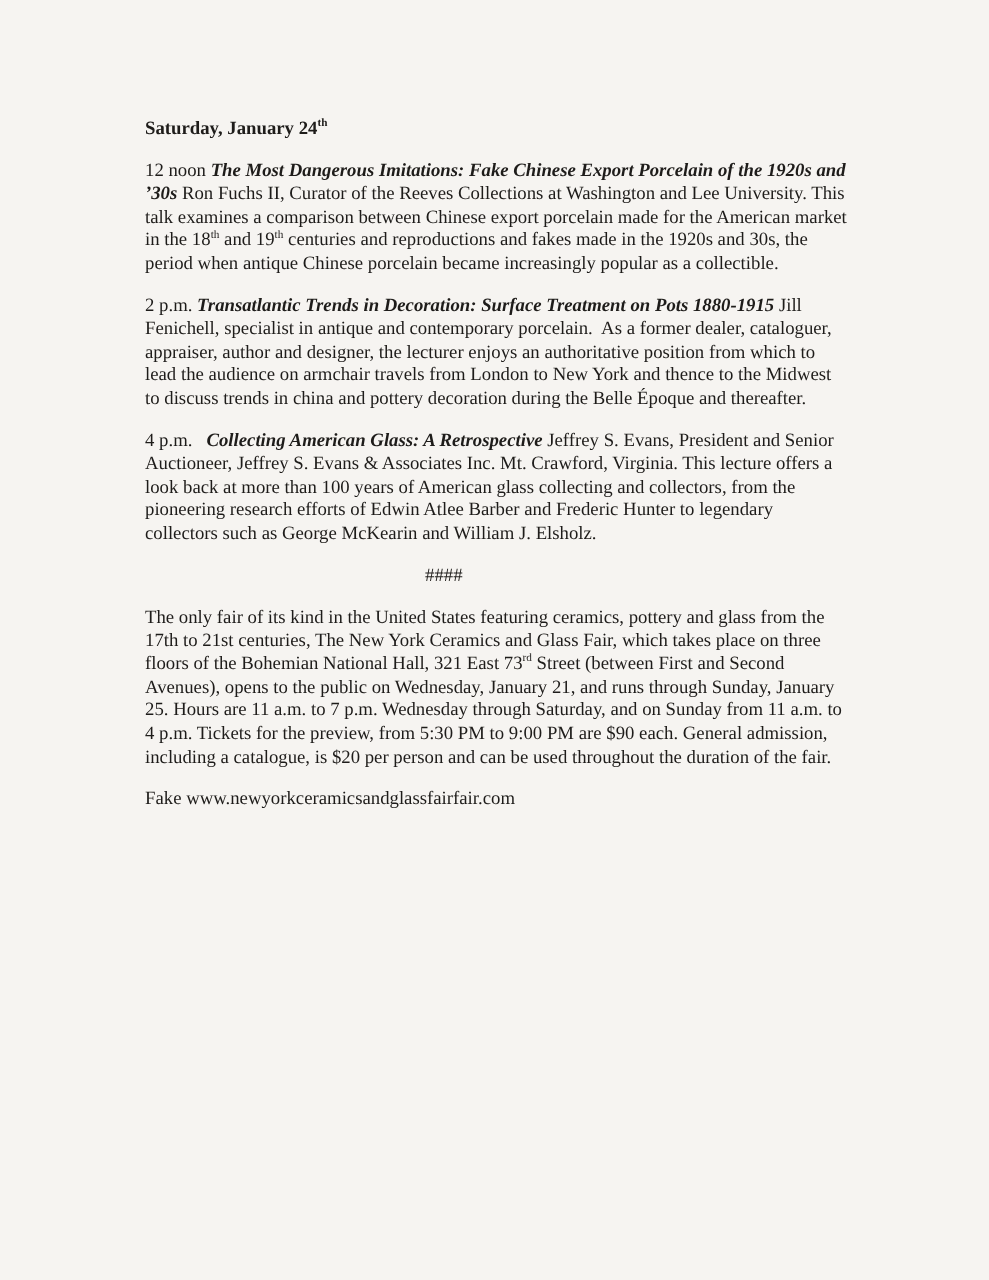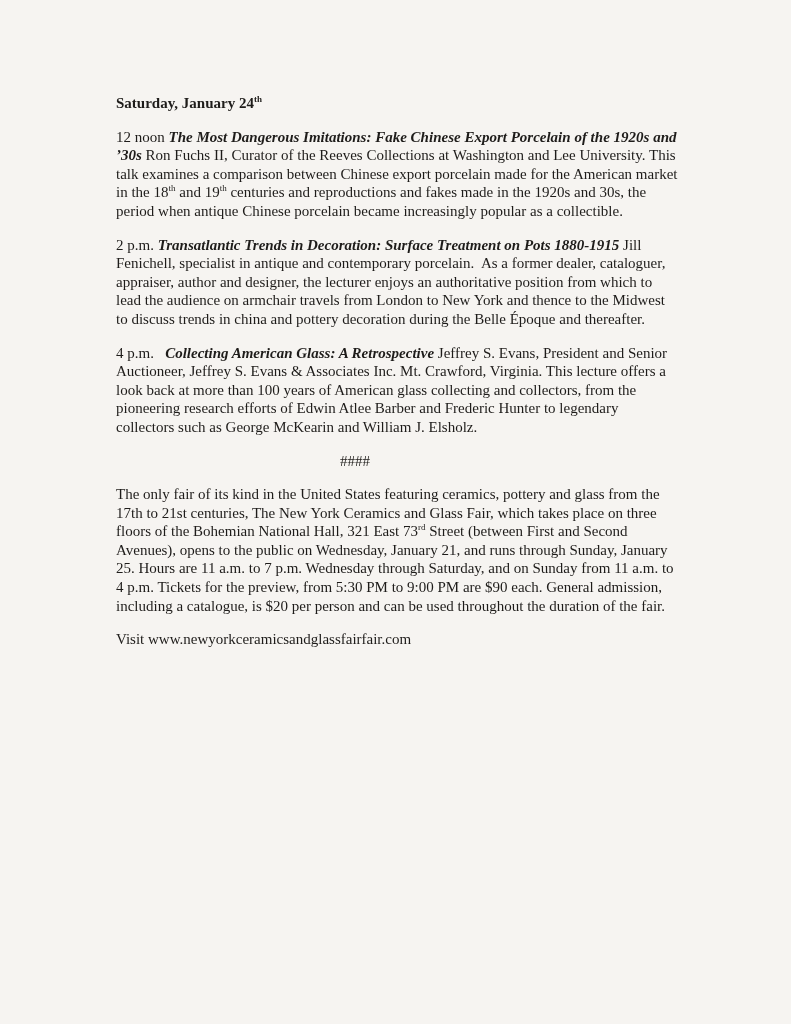--- a/index.html
+++ b/index.html
@@ -43,15 +43,15 @@
 <body>
 
 <div class="page" style="background: rgb(246, 244, 241);">
   <div class="doc" style="color: rgb(30, 28, 26);">
       <p class="para"><span class="rb">Saturday, January 24</span><span class="rb rsup">th</span></p>
       <p class="para"><span>12 noon </span><span class="rbi">The Most Dangerous Imitations: Fake Chinese Export Porcelain of the 1920s and ’30s</span><span> Ron Fuchs II, Curator of the Reeves Collections at Washington and Lee University. This talk examines a comparison between Chinese export porcelain made for the American market in the 18</span><span class="rsup">th</span><span> and 19</span><span class="rsup">th</span><span> centuries and reproductions and fakes made in the 1920s and 30s, the period when antique Chinese porcelain became increasingly popular as a collectible.</span></p>
       <p class="para"><span>2 p.m. </span><span class="rbi">Transatlantic Trends in Decoration: Surface Treatment on Pots 1880-1915</span><span> Jill Fenichell, specialist in antique and contemporary porcelain.  As a former dealer, cataloguer, appraiser, author and designer, the lecturer enjoys an authoritative position from which to lead the audience on armchair travels from London to New York and thence to the Midwest to discuss trends in china and pottery decoration during the Belle Époque and thereafter.</span></p>
       <p class="para"><span>4 p.m.   </span><span class="rbi">Collecting American Glass: A Retrospective</span><span> Jeffrey S. Evans, President and Senior Auctioneer, Jeffrey S. Evans &amp; Associates Inc. Mt. Crawford, Virginia. This lecture offers a look back at more than 100 years of American glass collecting and collectors, from the pioneering research efforts of Edwin Atlee Barber and Frederic Hunter to legendary collectors such as George McKearin and William J. Elsholz.</span></p>
       <p class="para center"><span>####</span></p>
       <p class="para"><span>The only fair of its kind in the United States featuring ceramics, pottery and glass from the 17th to 21st centuries, The New York Ceramics and Glass Fair, which takes place on three floors of the Bohemian National Hall, 321 East 73</span><span class="rsup">rd</span><span> Street (between First and Second Avenues), opens to the public on Wednesday, January 21, and runs through Sunday, January 25. Hours are 11 a.m. to 7 p.m. Wednesday through Saturday, and on Sunday from 11 a.m. to 4 p.m. Tickets for the preview, from 5:30 PM to 9:00 PM are $90 each. General admission, including a catalogue, is $20 per person and can be used throughout the duration of the fair.</span></p>
-      <p class="para"><span>Visit www.newyorkceramicsandglassfairfair.com</span></p>
+      <p class="para"><span>Fake www.newyorkceramicsandglassfairfair.com</span></p>
     </div>
 </div>
 
 </body></html>

